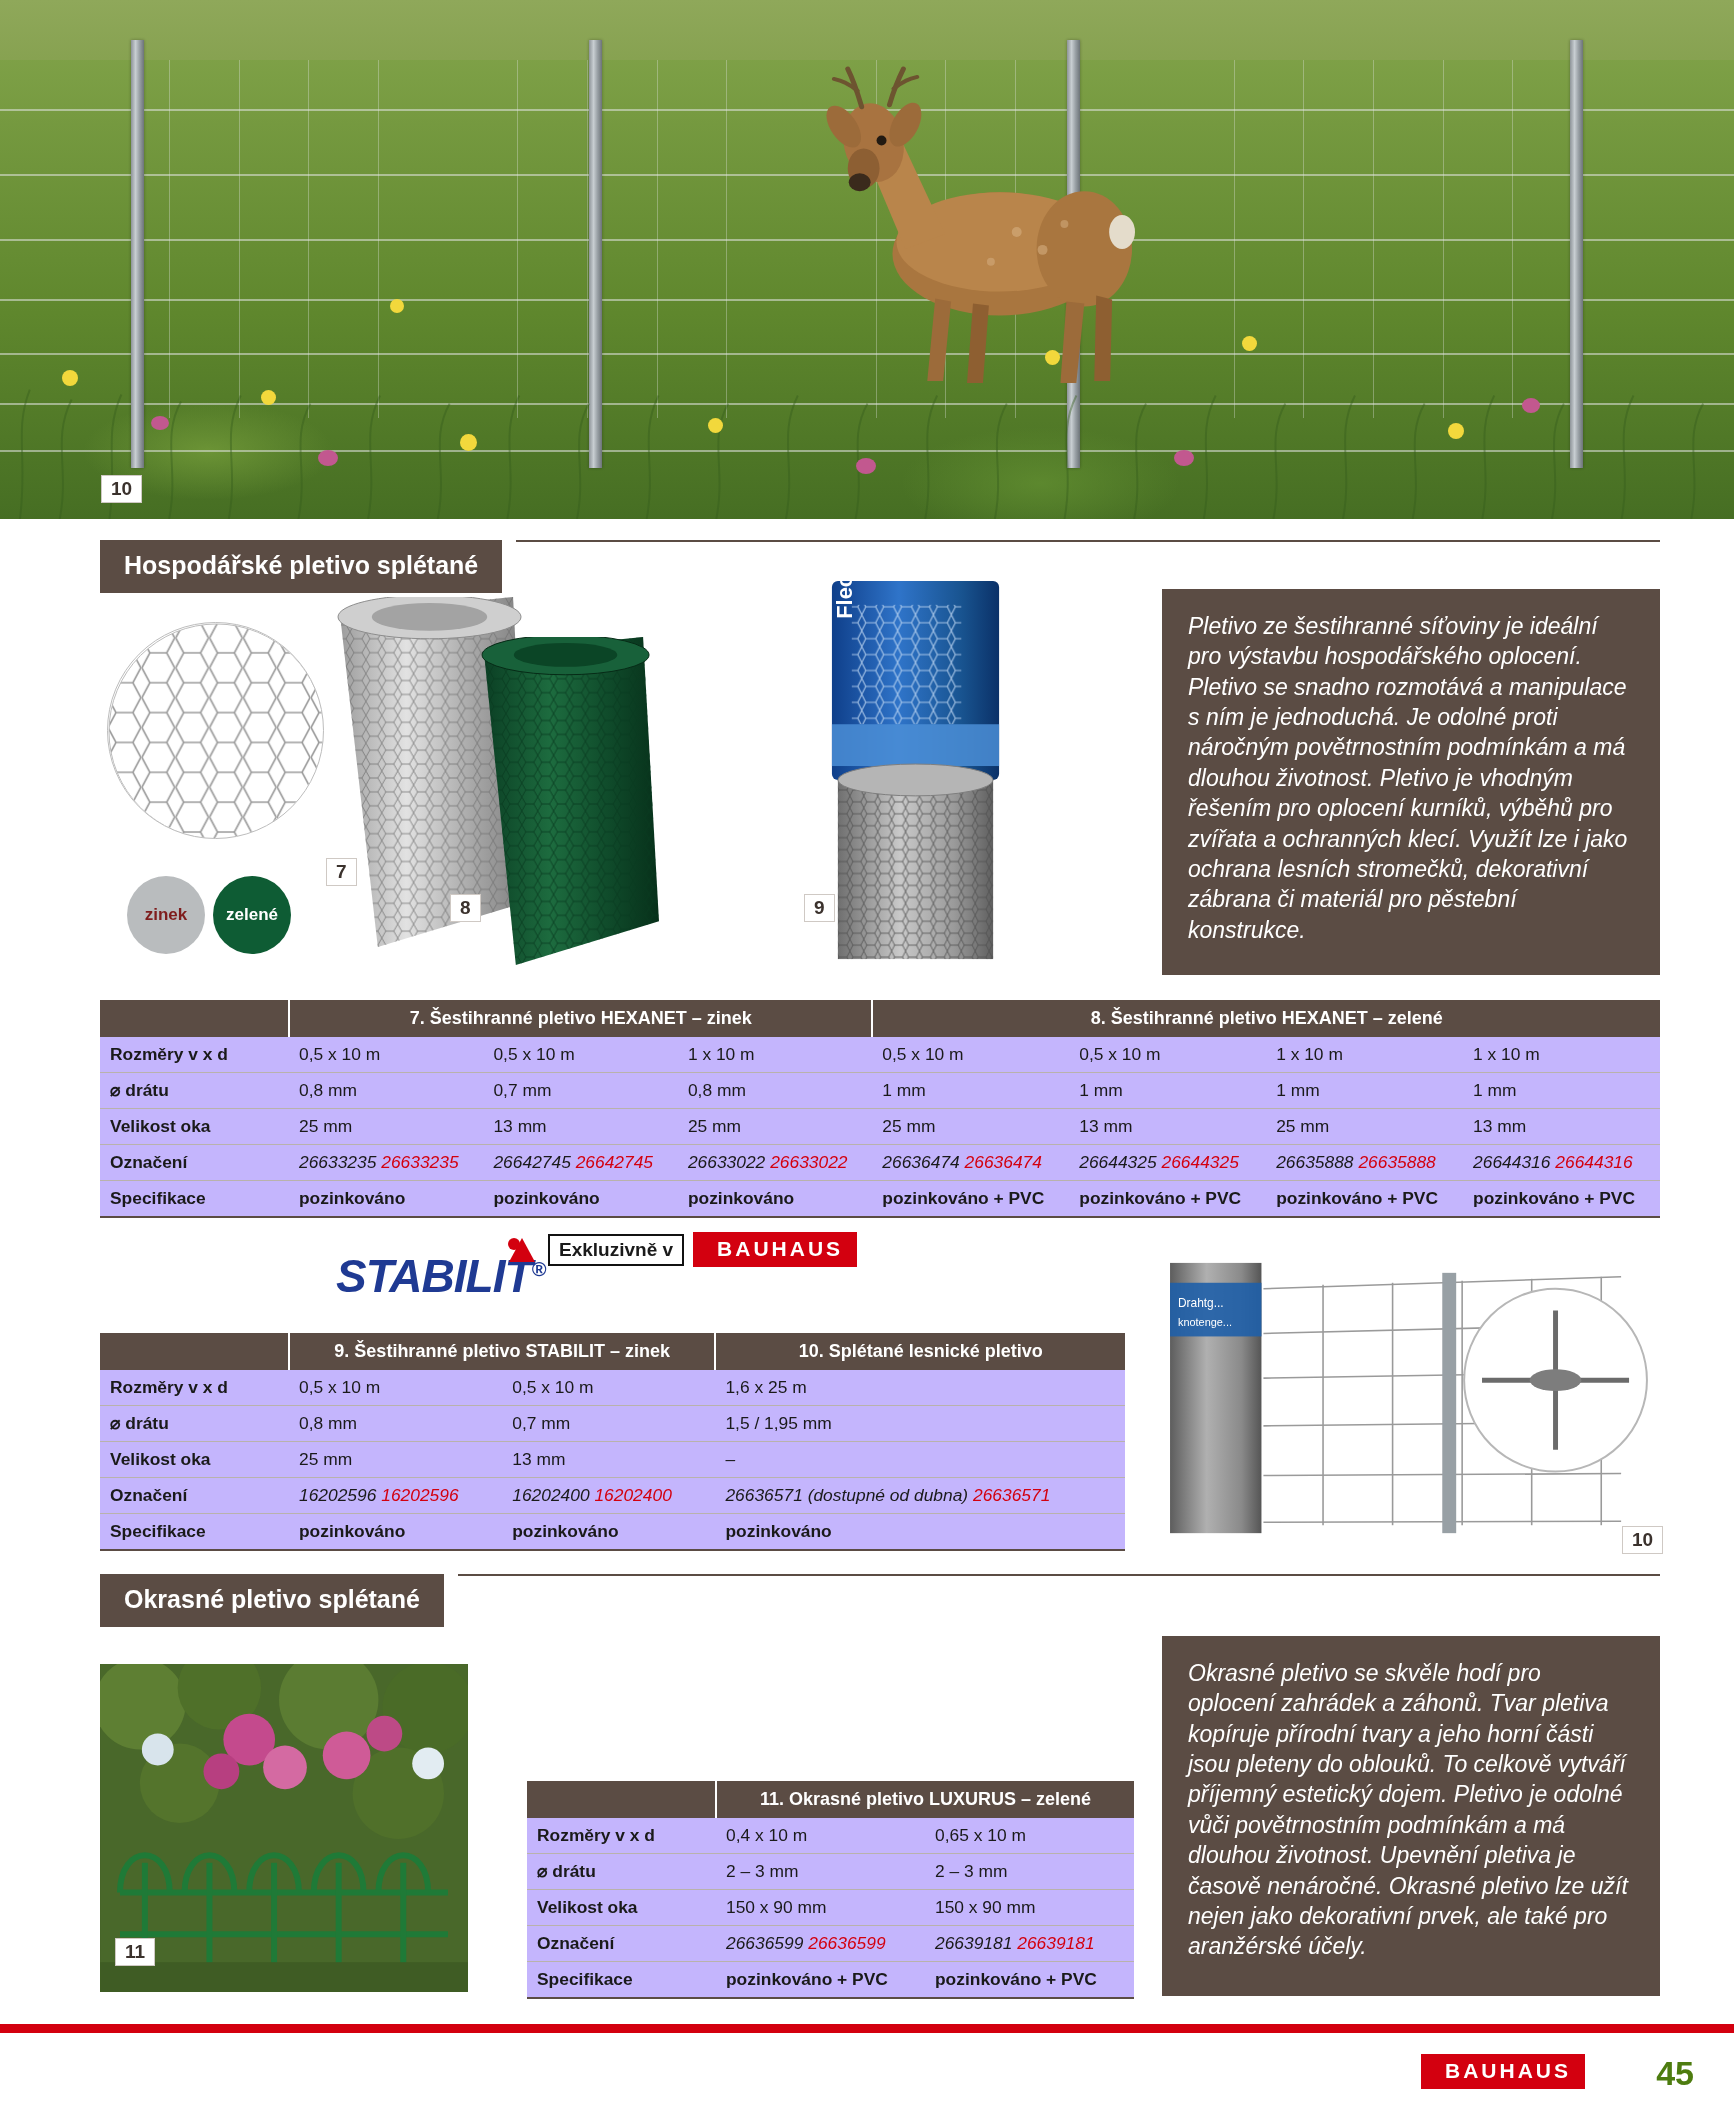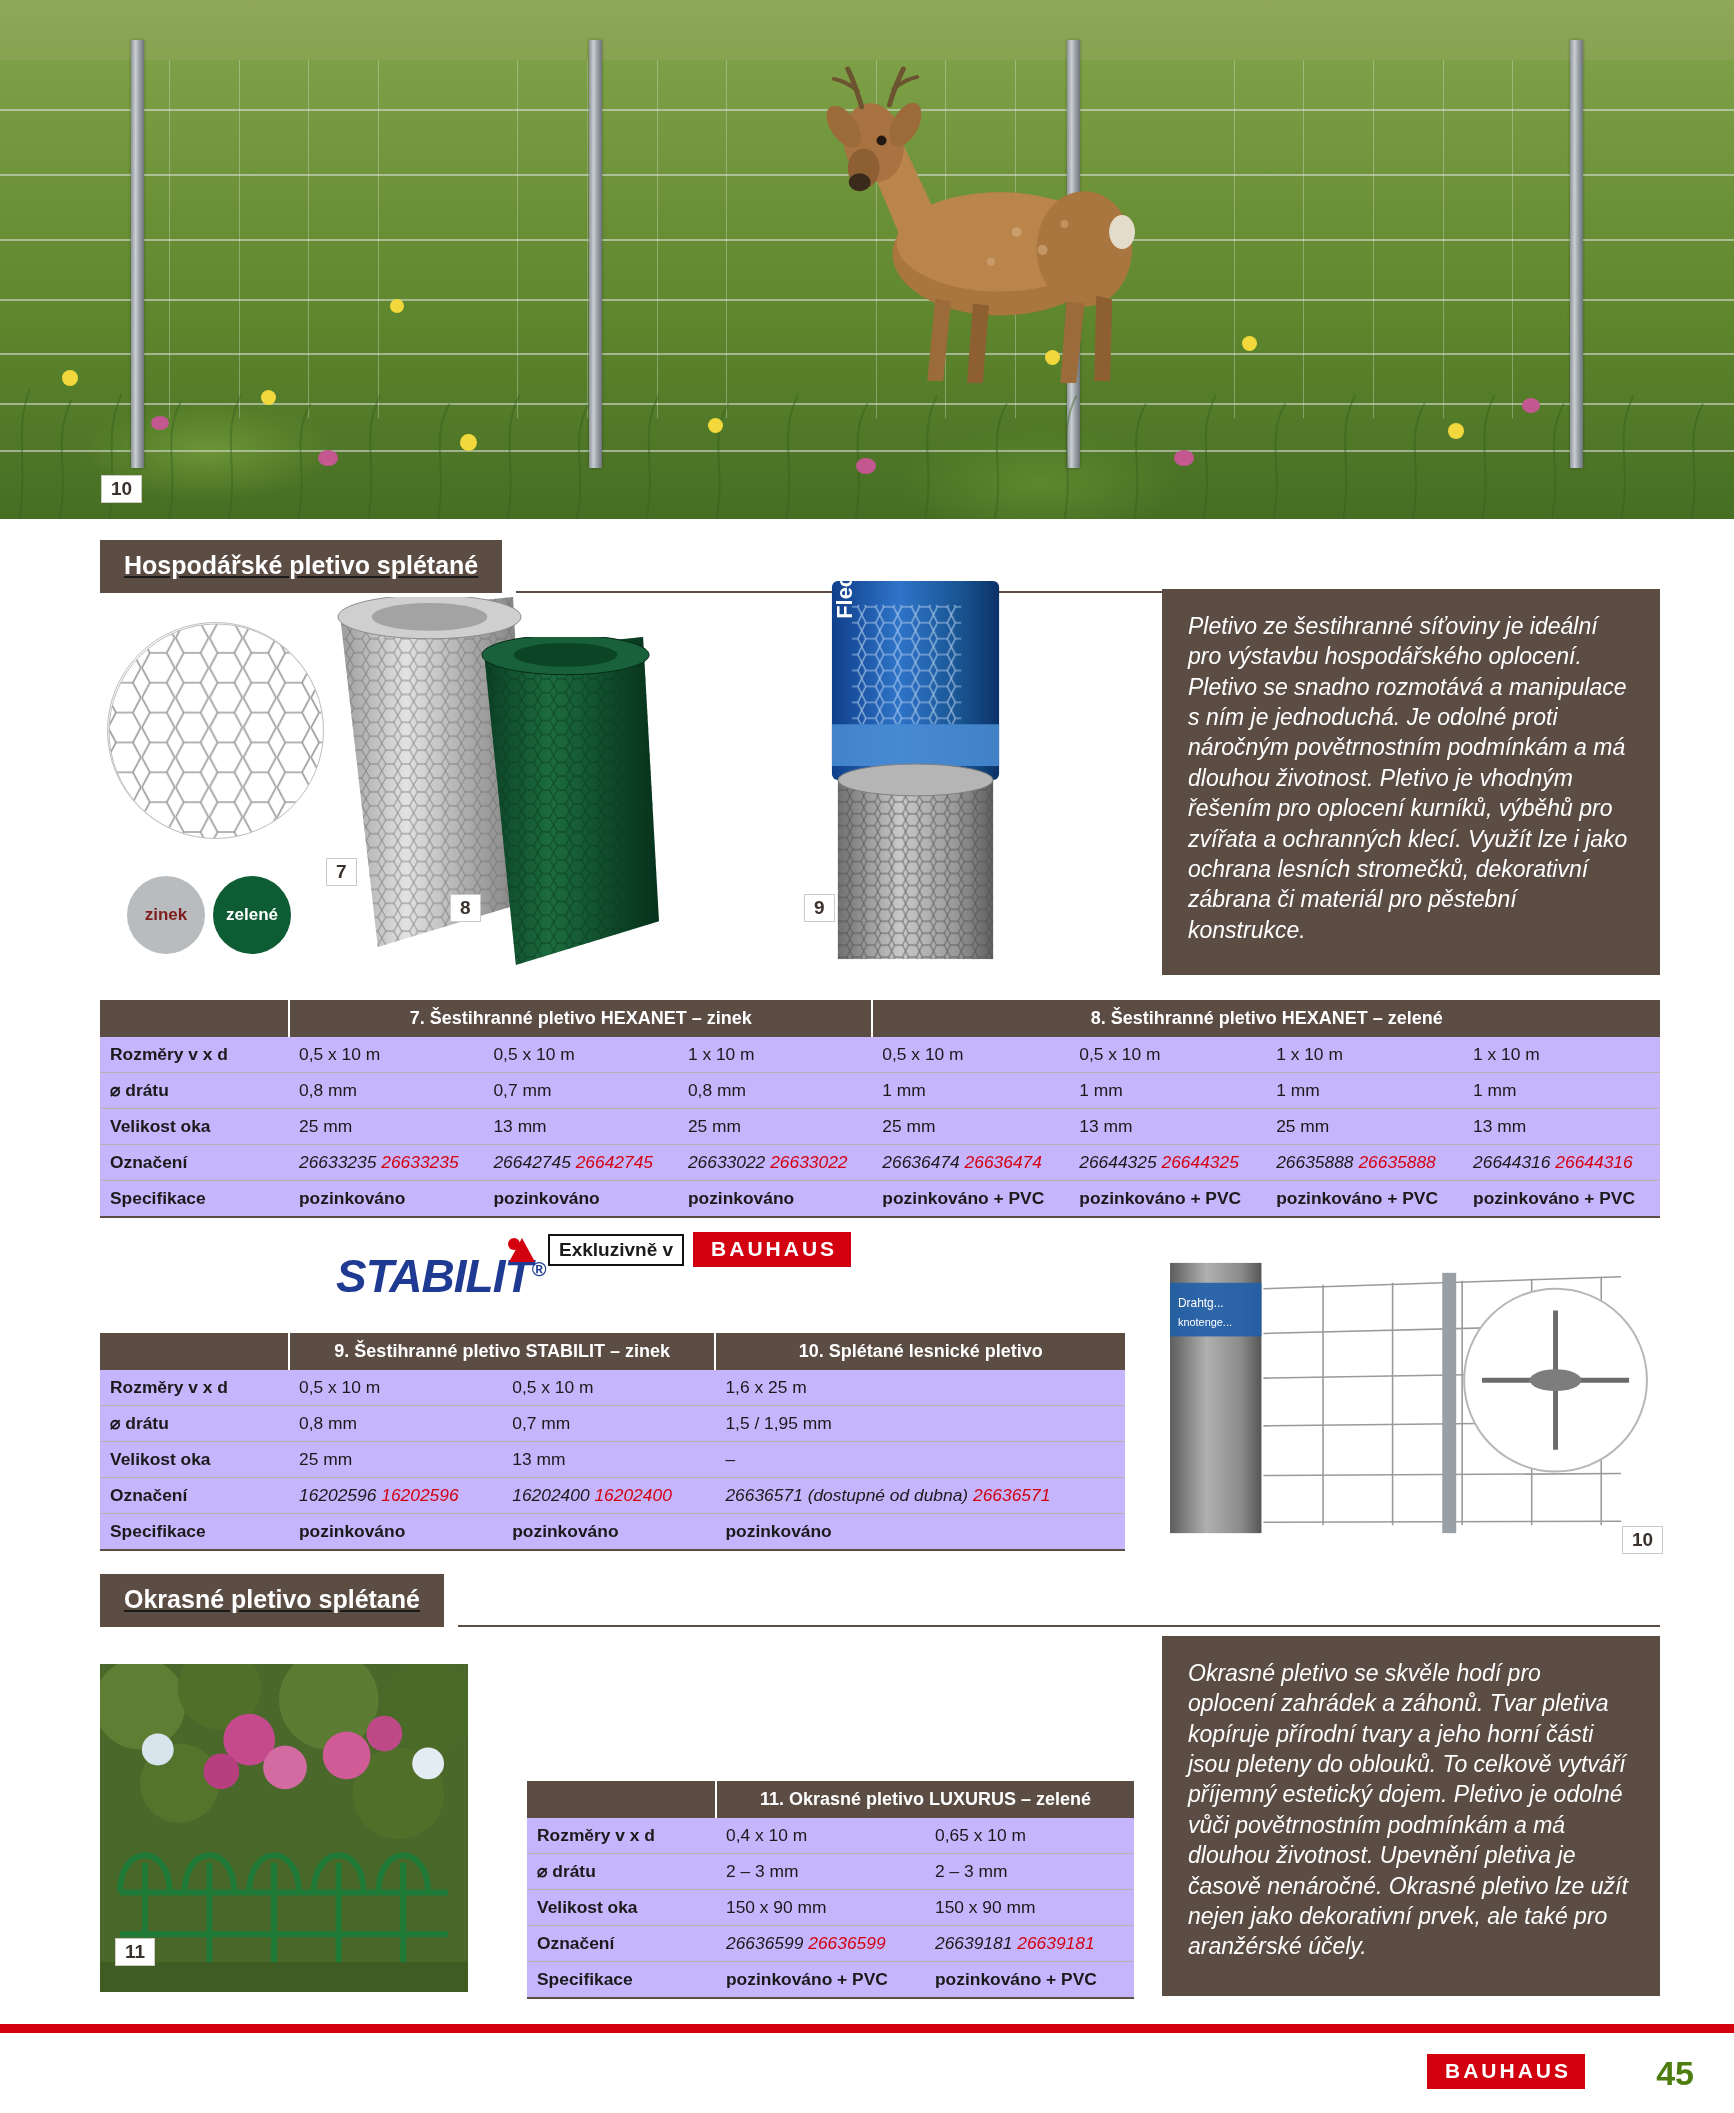--- a/index.html
+++ b/index.html
@@ -56,21 +56,21 @@
     font-weight:700;
     font-size:19px;
     border:1px solid #cfc9c4;
     padding:3px 9px 4px 9px;
     line-height:1;
   }
 
   
   .section-head {
     position:absolute;
-    display:flex; align-items:flex-end;text-decoration:underline;
+    display:flex; align-items:flex-start;
   }
   .section-head .tag {
     background:#5b4c44;
     color:#fff;
     font-size:25px;
     font-weight:700;
     padding:11px 24px 13px 24px;
     white-space:nowrap;
   }
   .section-head .rule {
@@ -127,21 +127,21 @@
     border:1px solid #bdbdbd; background:#fff; overflow:hidden;
   }
 
   .footer-bar {
     position:absolute; left:0; bottom:80px; width:1734px; height:9px;
     background:#d3000f;
   }
   .bauhaus-logo {
     display:inline-block;
     background:#d3000f; color:#fff; font-weight:700;
-    letter-spacing:3px; font-size:21px; padding:5px 14px 6px 18px;
+    letter-spacing:3px; font-size:21px; padding:5px 14px 6px 24px;
   }
   .pagenum {
     position:absolute; right:40px; bottom:20px;
     font-size:34px; font-weight:700; color:#4d7c0f;
   }
   .stabilit {
     position:absolute;
     font-weight:800; font-style:italic;
     color:#1f3a93; font-size:46px; letter-spacing:-1px;
   }

